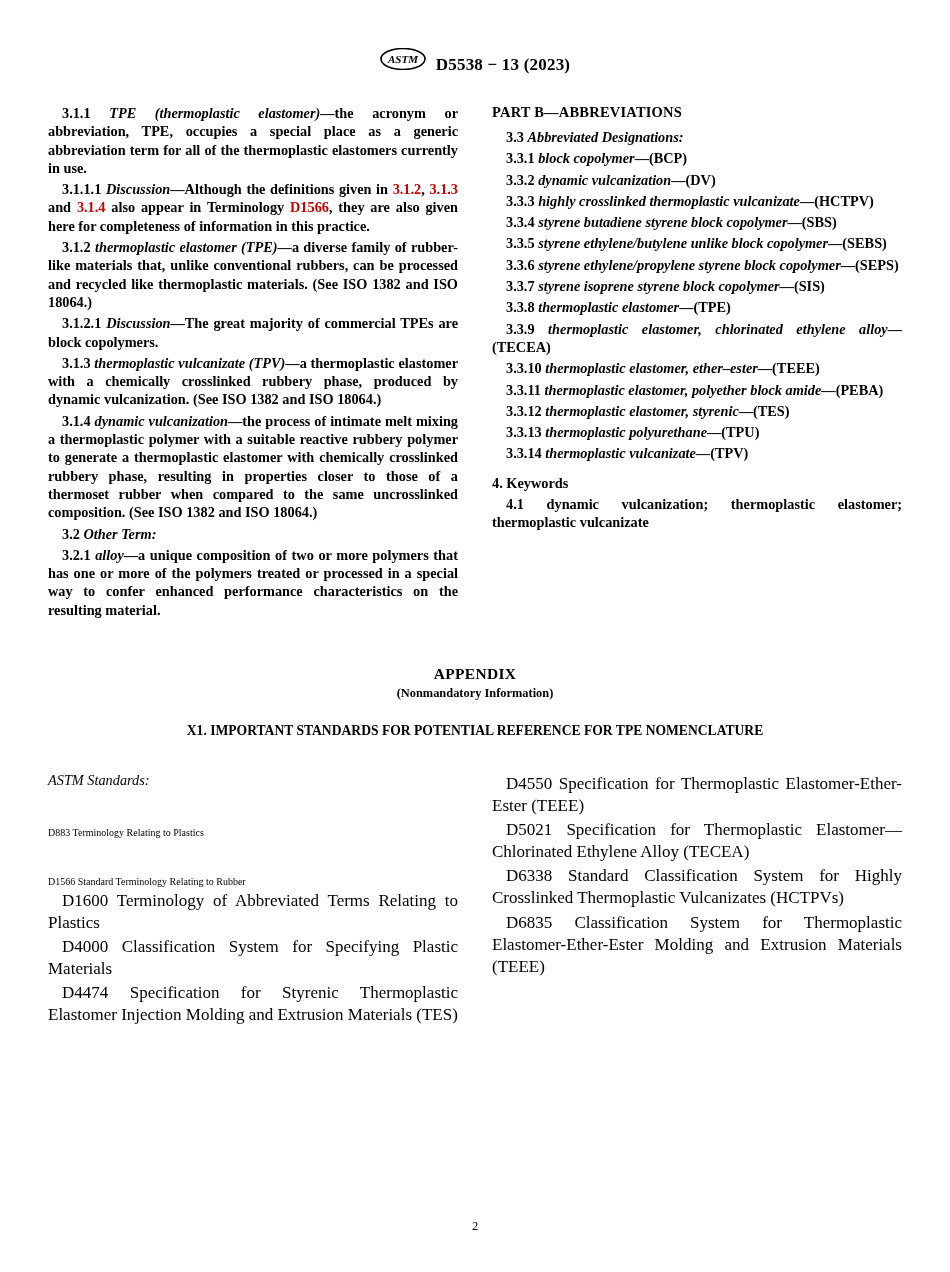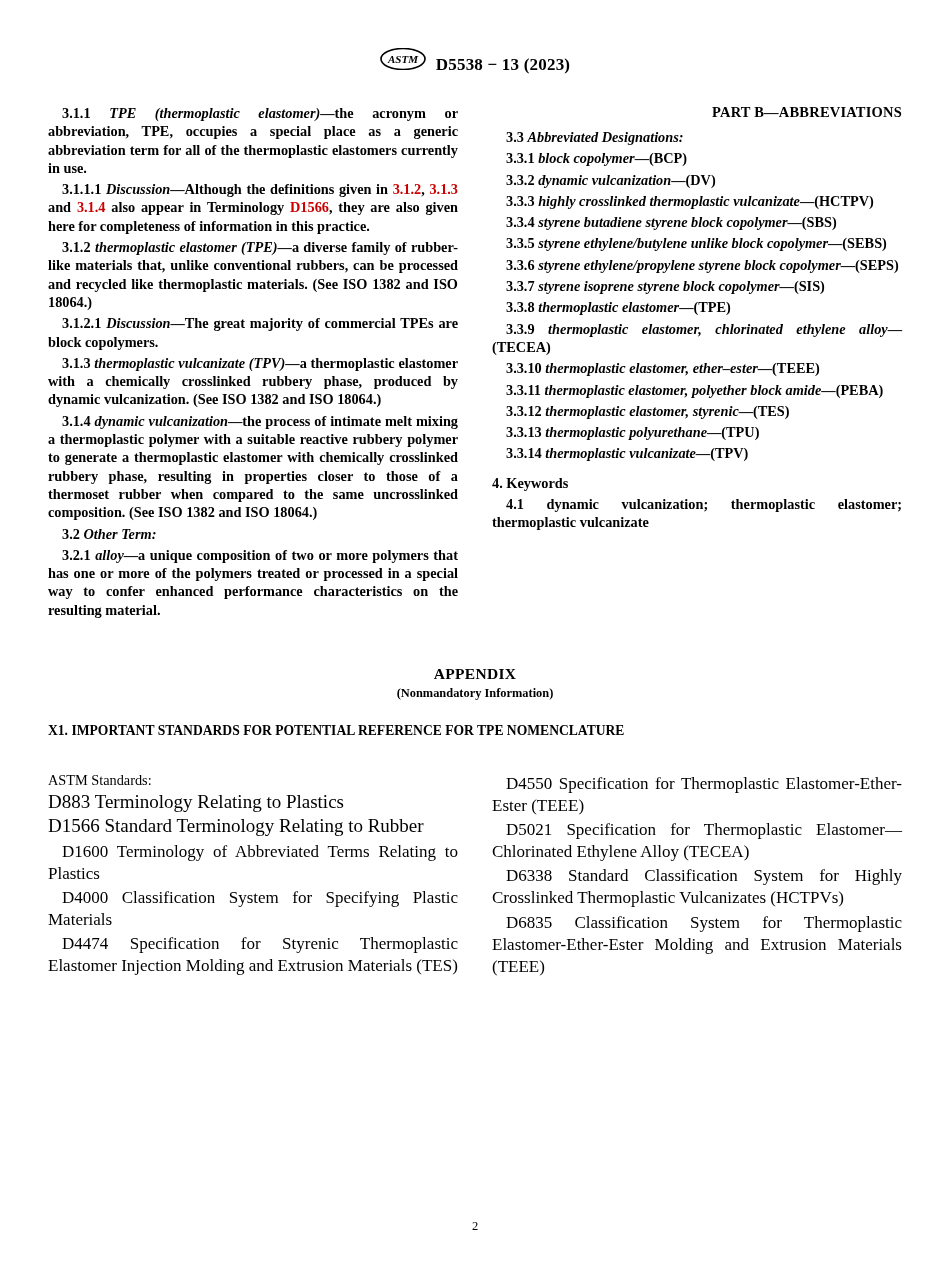--- a/index.html
+++ b/index.html
@@ -61,21 +61,21 @@
     text-justify: inter-word;
     hyphens: auto;
   }
   p.indent { text-indent: 14px; font-weight: bold; }
   .it { font-style: italic; }
   .xref { color: #cc0000; }
   .sp { margin-top: 3px; }
 
   
   .partb-title {
-    text-align: right;
+    text-align: left;
     font-size: 14.5px;
     font-weight: bold;
     margin: 0 0 7px 0;
     letter-spacing: 0.2px;
   }
   .kw-head {
     font-size: 14.3px;
     font-weight: bold;
     margin-top: 12px;
   }
@@ -92,39 +92,41 @@
     font-weight: bold;
     letter-spacing: 0.3px;
   }
   .nonmandatory {
     text-align: center;
     font-size: 12.4px;
     font-weight: bold;
     margin-top: 3px;
   }
   .x1-title {
-    text-align: left;
+    text-align: center;
     font-size: 13.6px;
     font-weight: bold;
     margin-top: 22px;
   }
   .appendix-cols {
     display: flex;
     justify-content: space-between;
     margin-top: 32px;
   }
   .appendix-cols .col { width: 410px; }
   .astm-standards-label {
+    font-style: italic;
     font-size: 14.3px;
     line-height: 1.3;
   }
   .std-line {
-    font-size: 19px;
+    font-size: 10px;
     line-height: 1.3;
     text-align: justify;
+    margin-top: 36px;
   }
   .std-item {
     font-size: 17px;
     line-height: 1.3;
     text-align: justify;
     text-indent: 14px;
     margin-top: 2px;
   }
   .std-flush {
     text-indent: 0;

